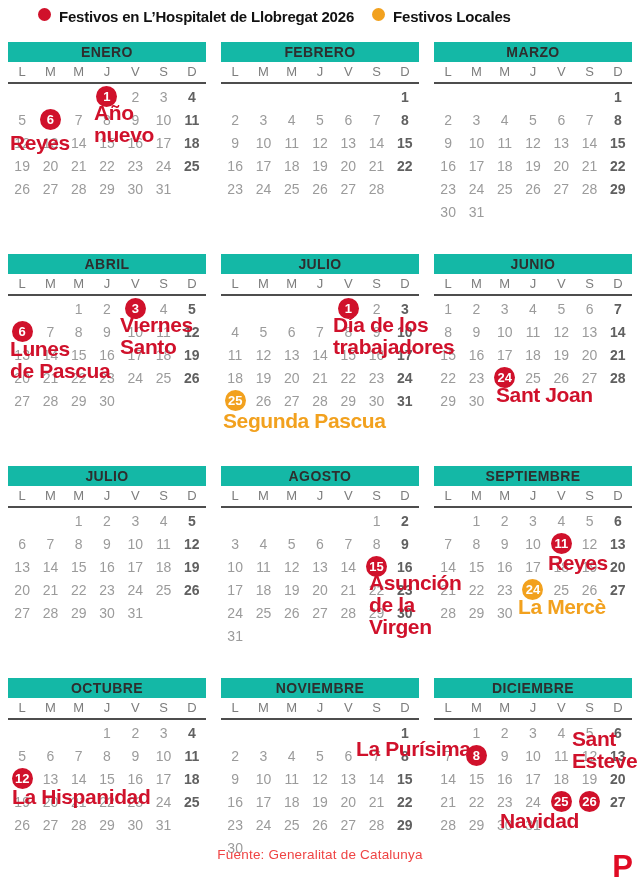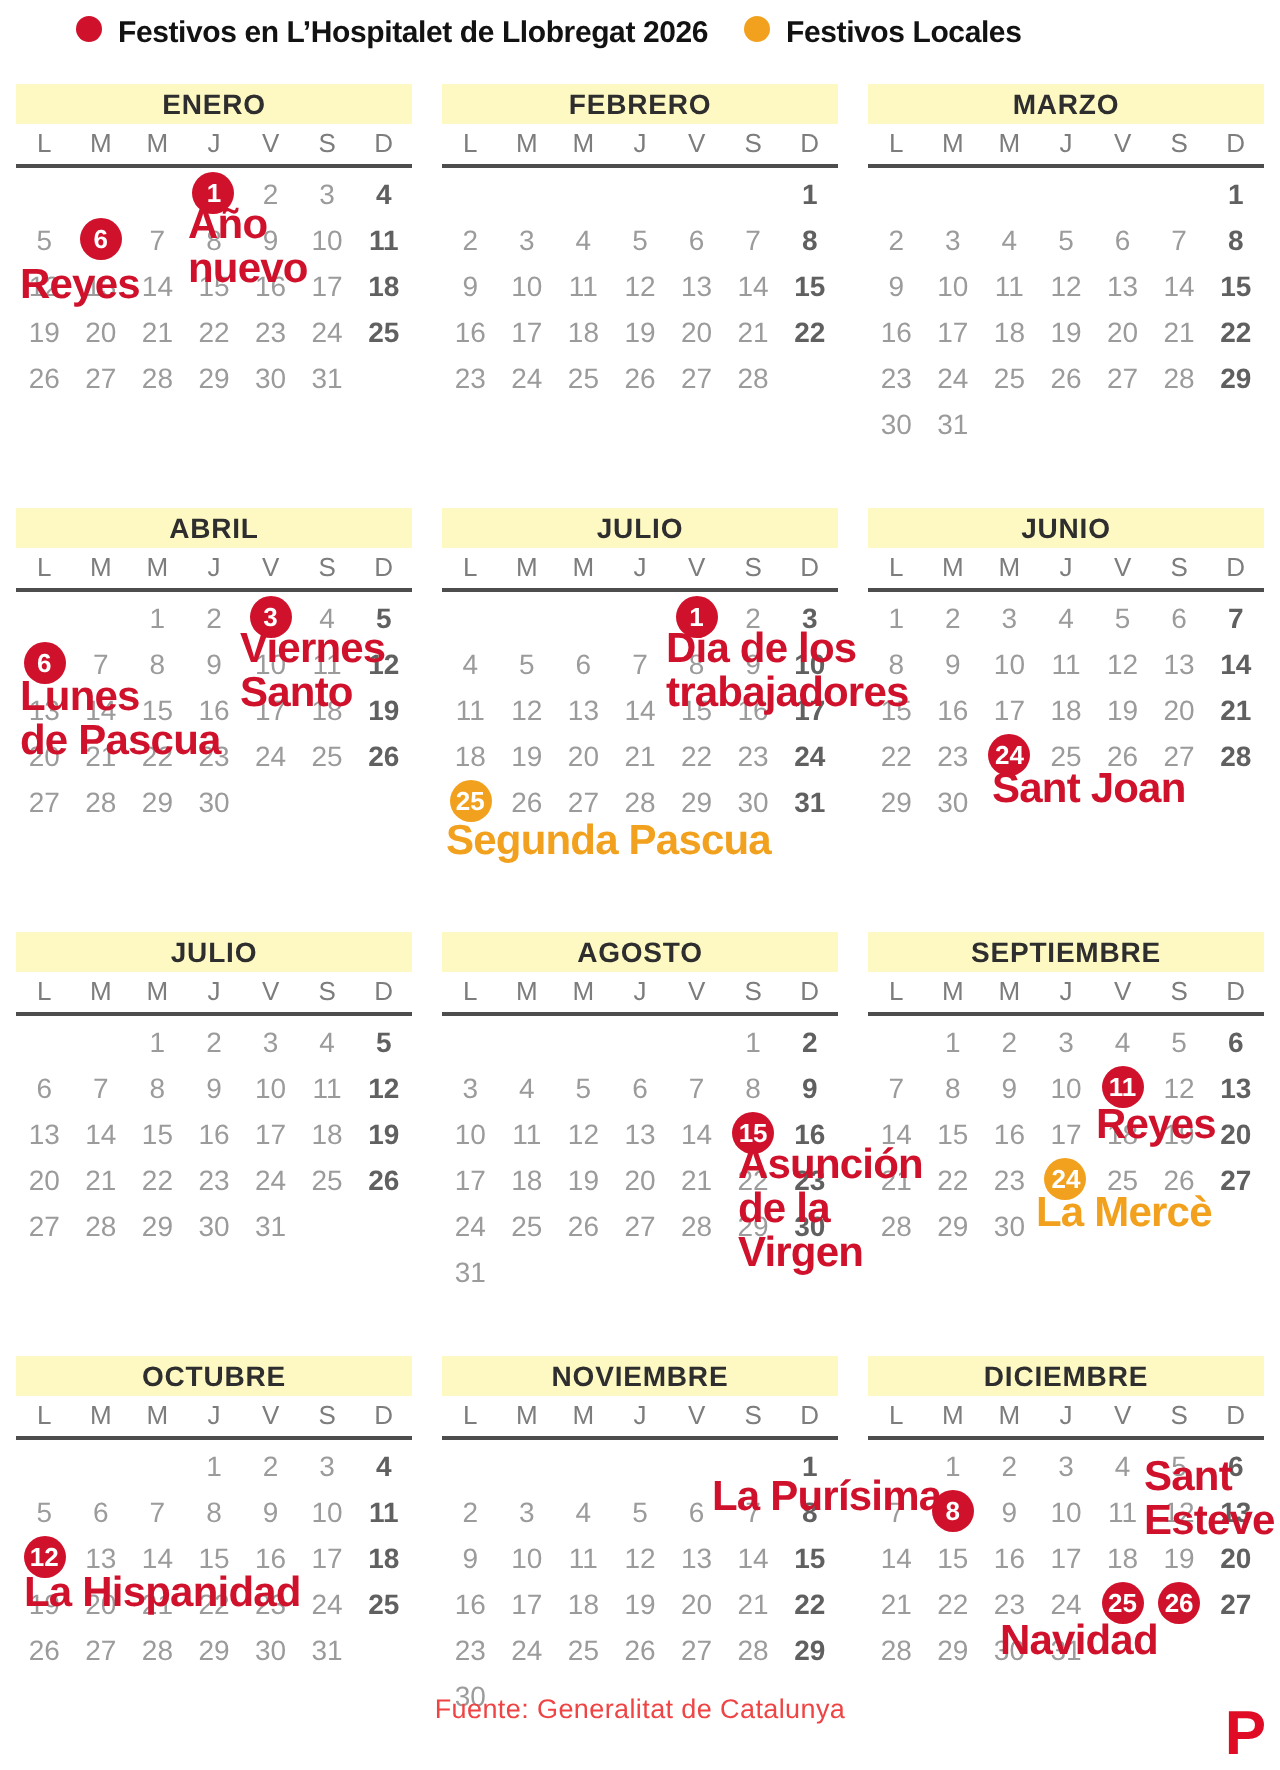--- a/index.html
+++ b/index.html
@@ -12,21 +12,21 @@
   .legend .dot{width:13px;height:13px;border-radius:50%;flex:0 0 auto}
   .legend .legend-text{font-weight:bold;font-size:15px;letter-spacing:-0.2px;color:#121212}
   .legend .gap{width:2px}
   
   .months{
     position:absolute;top:42px;left:8px;width:624px;
     display:grid;grid-template-columns:repeat(3,198px);column-gap:15px;grid-auto-rows:212px;
   }
   .month{position:relative;width:198px}
   .month-title{
-    height:20px;line-height:20px;background:#fef9c3;text-align:center;
+    height:20px;line-height:20px;background:#14b8a6;text-align:center;
     font-weight:bold;font-size:14px;color:#2e2e2e;letter-spacing:0.4px;
   }
   .weekday-row{
     display:grid;grid-template-columns:repeat(7,1fr);height:20px;
     border-bottom:2px solid #4d4d4d;margin-bottom:1px;
   }
   .wd{text-align:center;font-size:13px;line-height:20px;color:#7d7d7d}
   .days-grid{display:grid;grid-template-columns:repeat(7,1fr);grid-auto-rows:23px}
   .day-cell{display:flex;align-items:center;justify-content:center;font-size:14px;color:#9b9b9b}
   .day-cell.sun{color:#606060;font-weight:bold}

